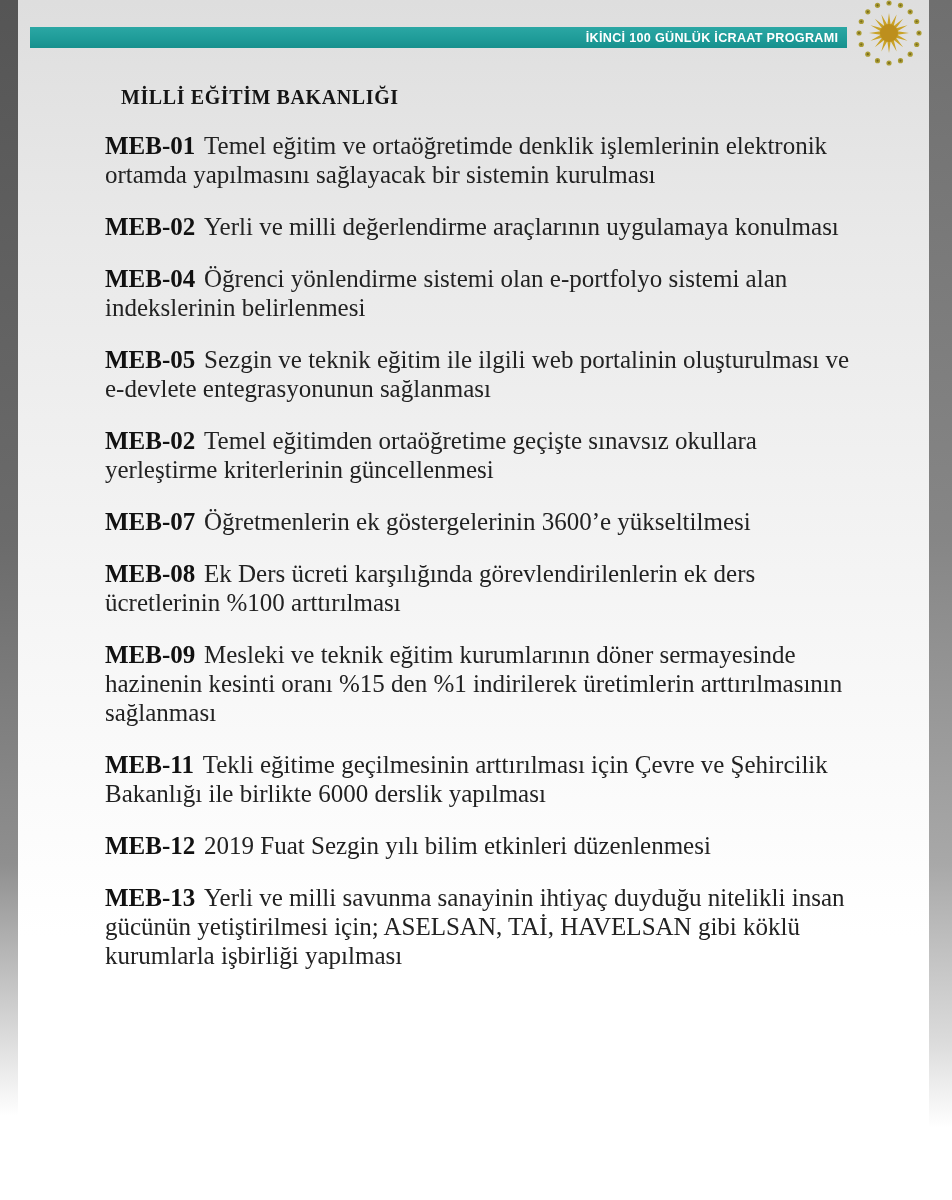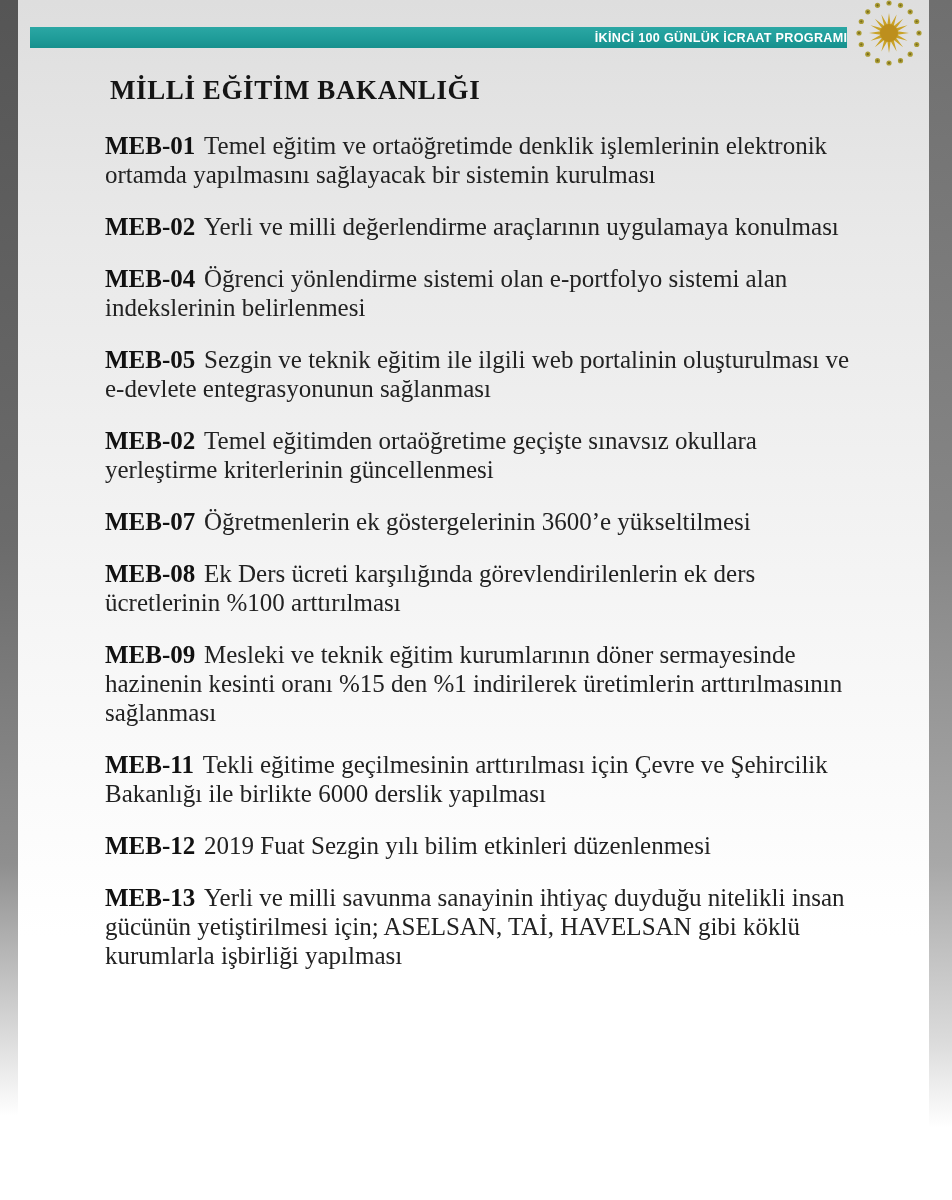--- a/index.html
+++ b/index.html
@@ -32,20 +32,21 @@
   .topbar {
     position: absolute;
     left: 30px;
     top: 27px;
     width: 817px;
     height: 21px;
     background: linear-gradient(to bottom, #2ba7a4 0%, #1f9c99 55%, #16908d 100%);
     display: flex;
     align-items: center;
     justify-content: flex-end;
+    padding-right: 9px;
     box-sizing: border-box;
   }
   .topbar span {
     color: #ffffff;
     font-family: "Liberation Sans", sans-serif;
     font-weight: bold;
     font-size: 13px;
     letter-spacing: 0.3px;
     white-space: nowrap;
     transform: scaleX(0.97);
@@ -57,24 +58,24 @@
     left: 855px;
     top: -1px;
     width: 68px;
     height: 68px;
   }
   
   .page-title {
     position: absolute;
     left: 105px;
     top: 70px;
-    margin: 5px;
+    margin: 16px;
     font-family: "Liberation Serif", serif;
     font-weight: bold;
-    font-size: 27px;
+    font-size: 20px;
     letter-spacing: 0.6px;
     color: #151515;
   }
   
   .items {
     position: absolute;
     left: 105px;
     top: 131px;
     width: 746px;
   }

